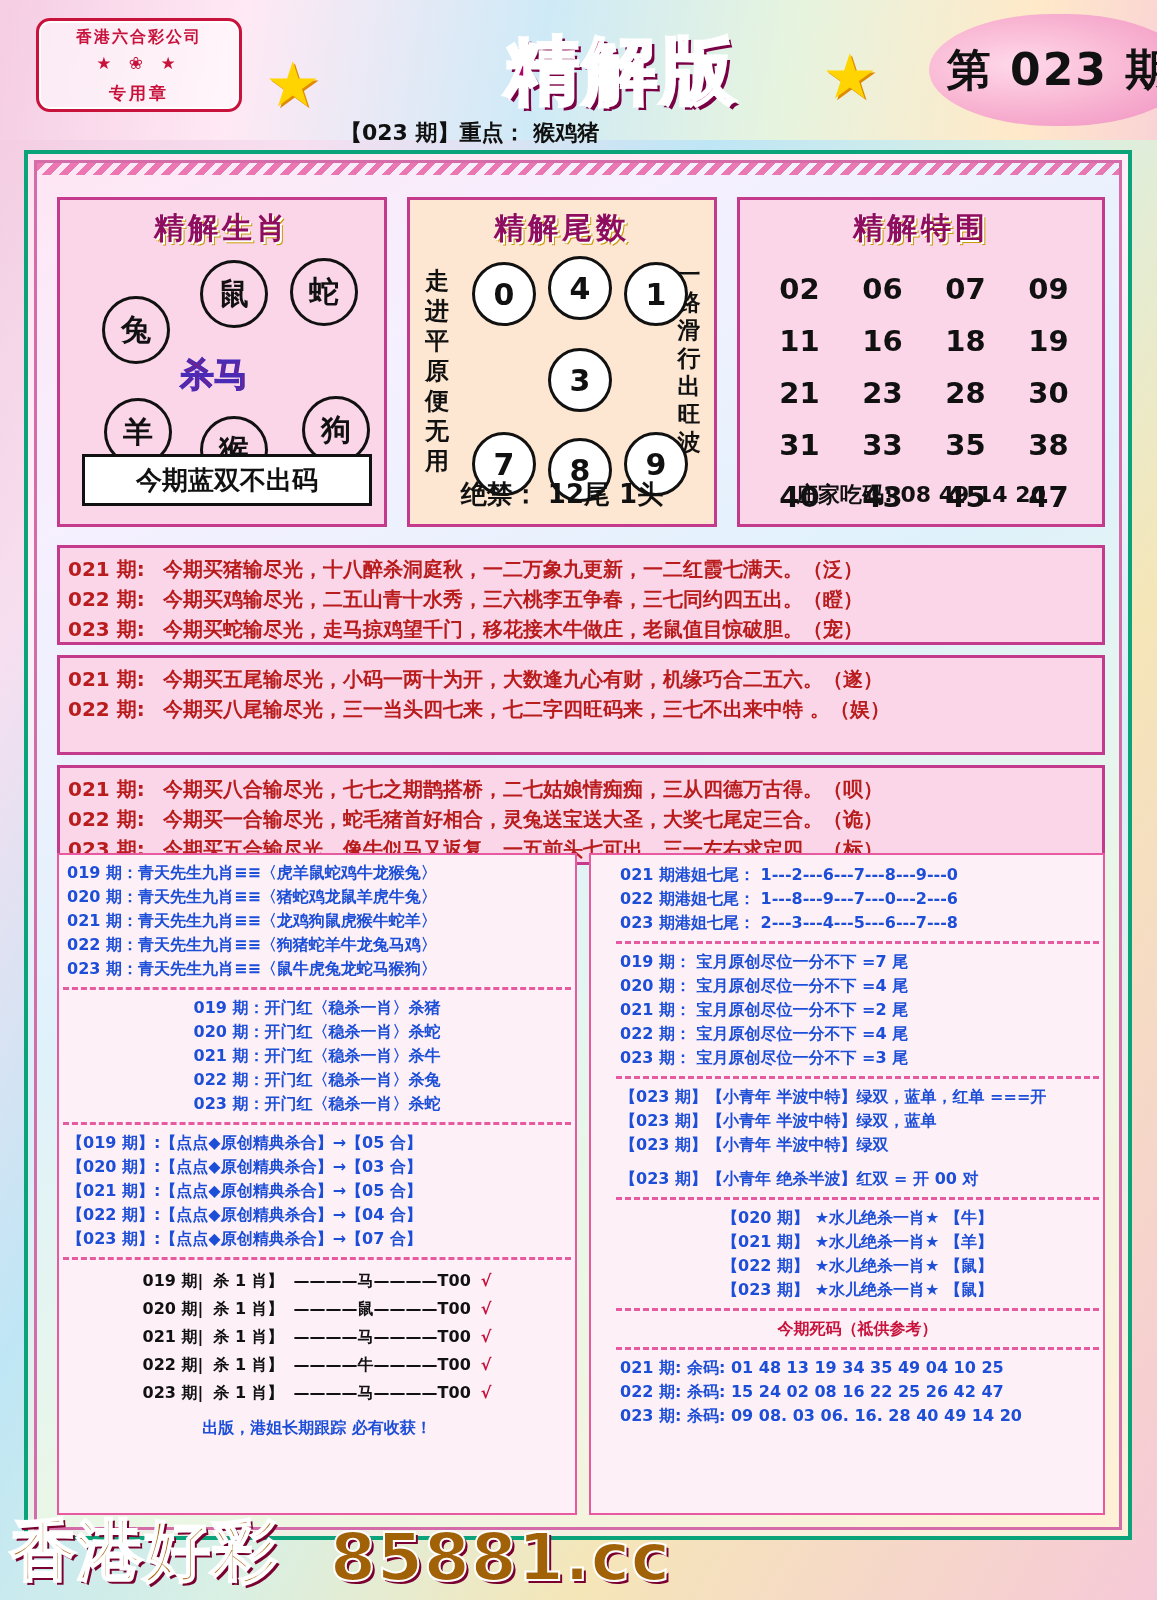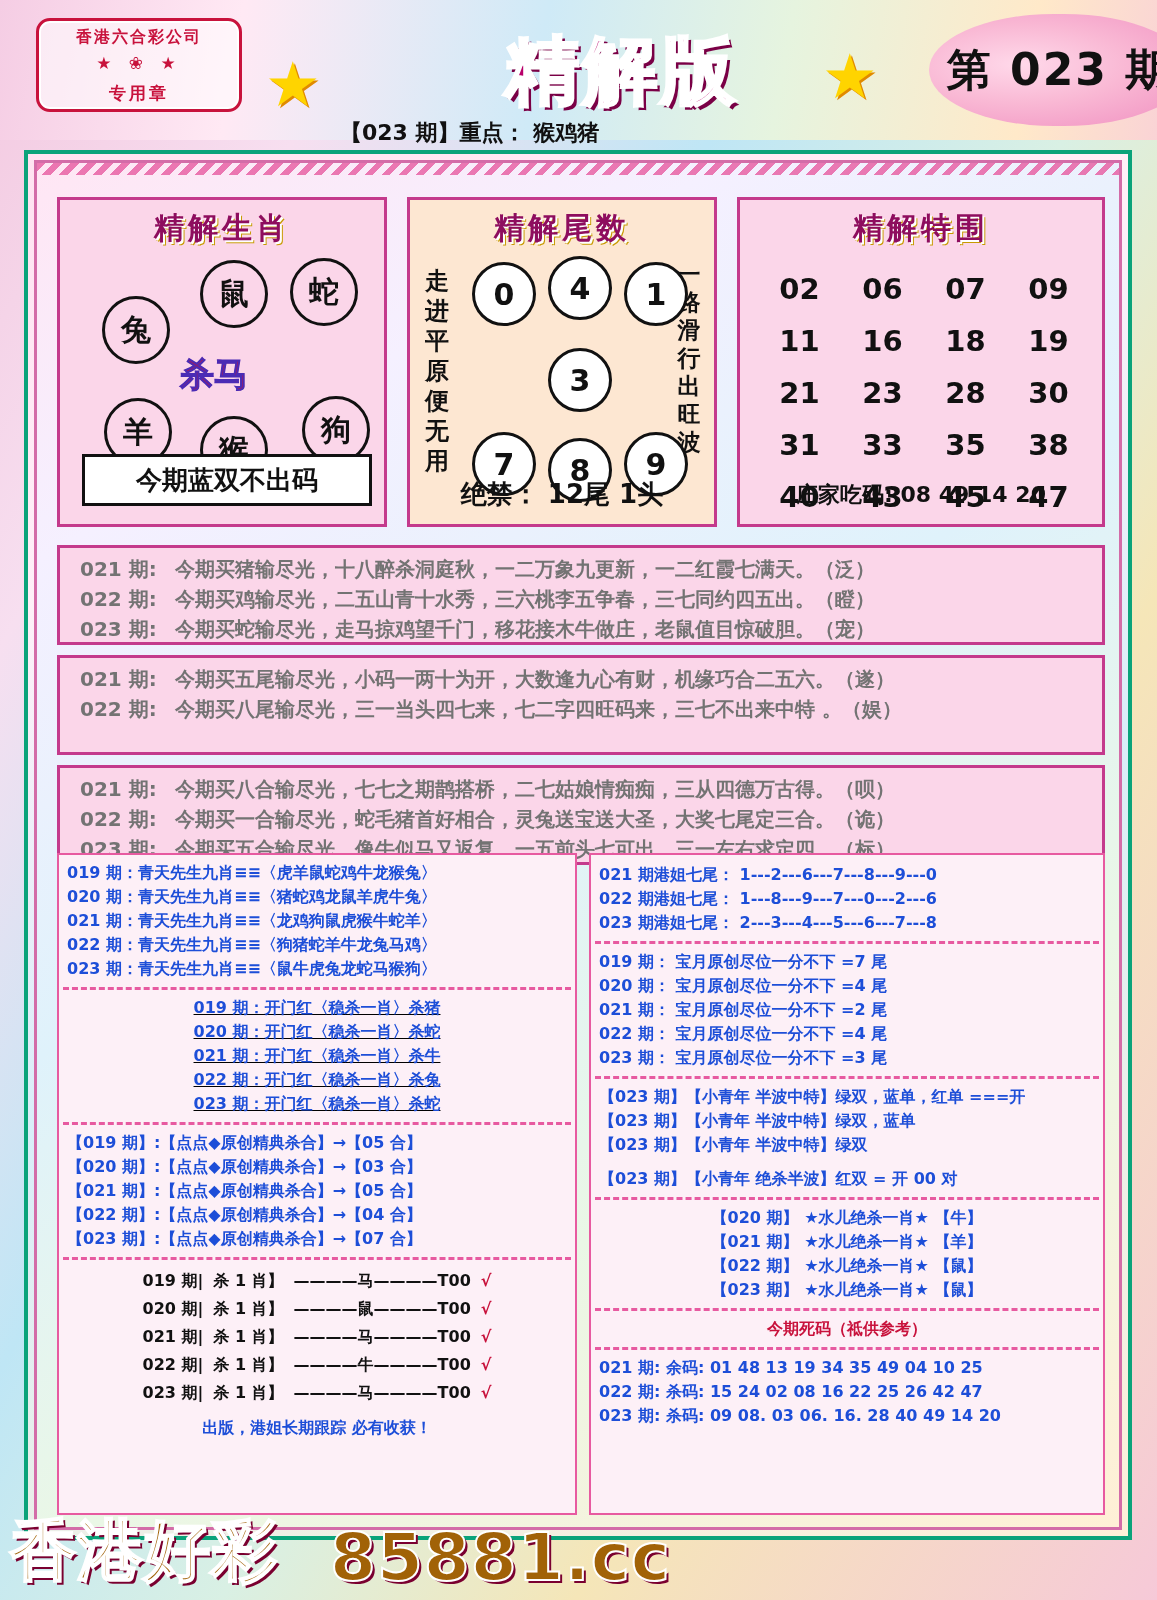--- a/index.html
+++ b/index.html
@@ -55,26 +55,26 @@
   .vtextR{position:absolute;right:10px;top:60px;width:30px;font-size:23px;font-weight:bold;color:#111;line-height:28px;text-align:center;}
   .banline{position:absolute;left:0;bottom:12px;width:100%;text-align:center;font-size:26px;font-weight:bold;color:#111;}
   
   .numgrid{position:absolute;left:18px;top:72px;width:332px;display:grid;grid-template-columns:repeat(4,1fr);
      row-gap:18px;text-align:center;}
   .numgrid div{font-size:29px;font-weight:bold;color:#111;}
   .eatline{position:absolute;left:0;bottom:14px;width:100%;text-align:center;font-size:22px;font-weight:bold;color:#111;}
   
   .vblock{position:absolute;left:20px;width:1048px;border:3px solid #c43a8c;box-sizing:border-box;
      background:#fbd6e9;padding:6px 8px;}
-  .vrow{font-size:20px;color:#737373;line-height:30px;white-space:nowrap;font-weight:bold;margin-left:12px;}
+  .vrow{font-size:20px;color:#b91c1c;line-height:30px;white-space:nowrap;font-weight:bold;}
   .vrow .lbl{display:inline-block;width:88px;}
   
   .colbox{position:absolute;border:2px solid #e75aa0;box-sizing:border-box;background:#fdeaf4;}
   #colL{left:20px;top:690px;width:520px;height:662px;background:#fdf0f7;}
-  #colR{left:552px;top:690px;width:516px;height:662px;background:#fdf0f7;}
+  #colR{left:552px;top:690px;width:516px;height:662px;background:#fdf0f7;padding-left:21px;}
   .lrow{font-size:16px;color:#1d4ed8;line-height:24px;white-space:nowrap;padding-left:8px;font-weight:bold;}
   .dashed{border-top:3px dashed #e75aa0;margin:6px 4px;height:0;}
   .lrow.center{text-align:center;padding-left:0;}
   .kill-tbl{font-size:16px;line-height:26px;color:#111;font-weight:bold;}
   .kill-tbl td{padding:0 4px;white-space:nowrap;}
   .redc{color:#c8123c;}
   
   .wm{position:absolute;left:10px;bottom:4px;font-size:66px;font-weight:bold;color:#a16207;
      -webkit-text-stroke:2px #fff;text-shadow:3px 3px 0 #7a0030;letter-spacing:1px;}
 </style>
@@ -191,21 +191,21 @@
 
   <div class="colbox" id="colL">
     <div style="padding-top:6px;">
       <div class="lrow">019 期：青天先生九肖≡≡〈虎羊鼠蛇鸡牛龙猴兔〉</div>
       <div class="lrow">020 期：青天先生九肖≡≡〈猪蛇鸡龙鼠羊虎牛兔〉</div>
       <div class="lrow">021 期：青天先生九肖≡≡〈龙鸡狗鼠虎猴牛蛇羊〉</div>
       <div class="lrow">022 期：青天先生九肖≡≡〈狗猪蛇羊牛龙兔马鸡〉</div>
       <div class="lrow">023 期：青天先生九肖≡≡〈鼠牛虎兔龙蛇马猴狗〉</div>
     </div>
     <div class="dashed"></div>
-    <div style="margin-top:4px;text-decoration:underline;">
+    <div style="margin-top:4px;">
       <div class="lrow center">019 期：开门红〈稳杀一肖〉杀猪</div>
       <div class="lrow center">020 期：开门红〈稳杀一肖〉杀蛇</div>
       <div class="lrow center">021 期：开门红〈稳杀一肖〉杀牛</div>
       <div class="lrow center">022 期：开门红〈稳杀一肖〉杀兔</div>
       <div class="lrow center">023 期：开门红〈稳杀一肖〉杀蛇</div>
     </div>
     <div class="dashed"></div>
     <div style="margin-top:4px;">
       <div class="lrow">【019 期】:【点点◆原创精典杀合】→【05 合】</div>
       <div class="lrow">【020 期】:【点点◆原创精典杀合】→【03 合】</div>

